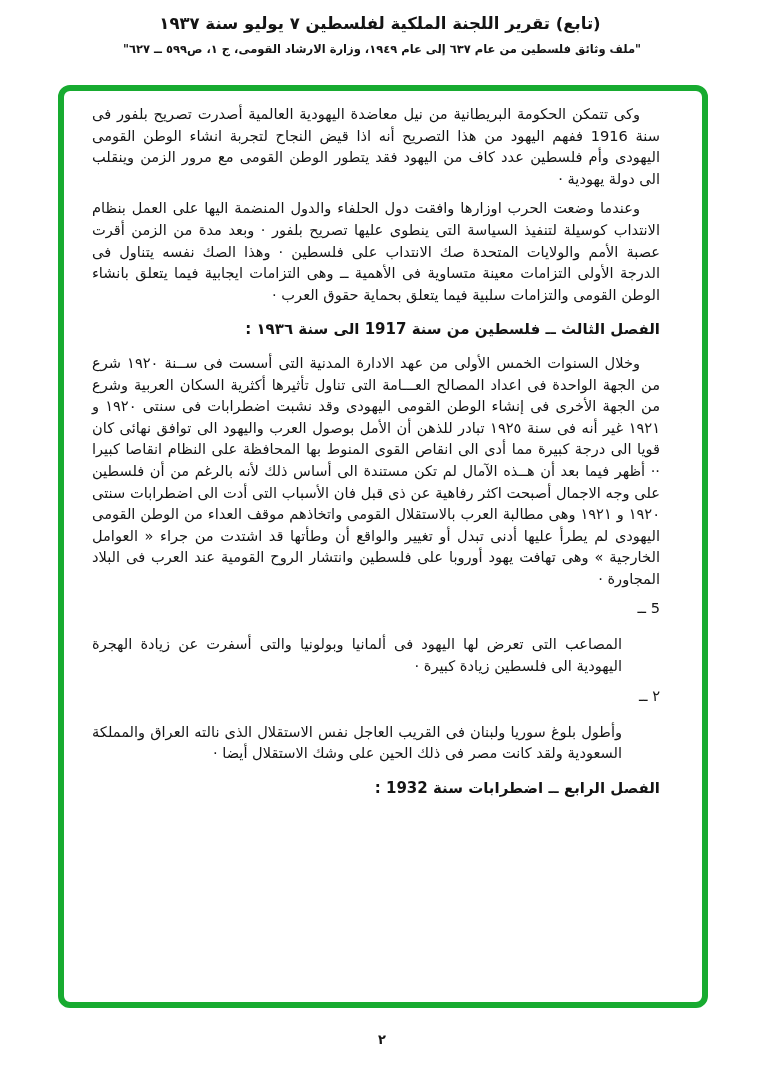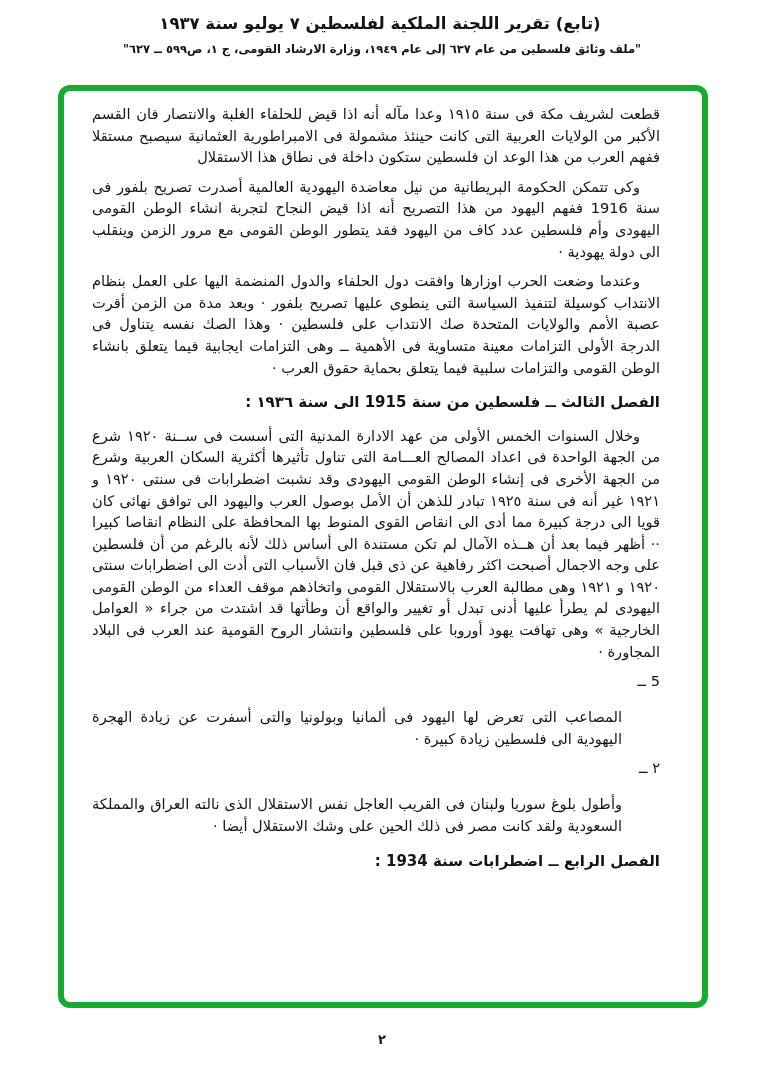--- a/index.html
+++ b/index.html
@@ -78,42 +78,41 @@
 
 <div class="page">
 
   <div class="header-title">(تابع) تقرير اللجنة الملكية لفلسطين ٧ يوليو سنة ١٩٣٧</div>
 
   <div class="header-source">"ملف وثائق فلسطين من عام ٦٣٧ إلى عام ١٩٤٩، وزارة الارشاد القومى، ج ١، ص٥٩٩ ــ ٦٢٧"</div>
 
   <div class="green-frame">
     <div class="doc-body">
 
-      <p class="para no-indent">قطعت لشريف مكة فى سنة ١٩١٥ وعدا مآله أنه اذا قيض للحلفاء الغلبة والانتصار فان القسم الأكبر من الولايات العربية التى كانت حينئذ مشمولة فى الامبراطورية العثمانية سيصبح مستقلا ففهم العرب من هذا الوعد ان فلسطين ستكون داخلة فى نطاق هذا الاستقلال</p>
 
       <p class="para">وكى تتمكن الحكومة البريطانية من نيل معاضدة اليهودية العالمية أصدرت تصريح بلفور فى سنة 1916 ففهم اليهود من هذا التصريح أنه اذا قيض النجاح لتجربة انشاء الوطن القومى اليهودى وأم فلسطين عدد كاف من اليهود فقد يتطور الوطن القومى مع مرور الزمن وينقلب الى دولة يهودية ·</p>
 
       <p class="para">وعندما وضعت الحرب اوزارها وافقت دول الحلفاء والدول المنضمة اليها على العمل بنظام الانتداب كوسيلة لتنفيذ السياسة التى ينطوى عليها تصريح بلفور · وبعد مدة من الزمن أقرت عصبة الأمم والولايات المتحدة صك الانتداب على فلسطين · وهذا الصك نفسه يتناول فى الدرجة الأولى التزامات معينة متساوية فى الأهمية ــ وهى التزامات ايجابية فيما يتعلق بانشاء الوطن القومى والتزامات سلبية فيما يتعلق بحماية حقوق العرب ·</p>
 
-      <h2 class="section-heading">الفصل الثالث ــ فلسطين من سنة 1915 الى سنة ١٩٣٦ :</h2>
+      <h2 class="section-heading">الفصل الثالث ــ فلسطين من سنة 1917 الى سنة ١٩٣٦ :</h2>
 
       <p class="para">وخلال السنوات الخمس الأولى من عهد الادارة المدنية التى أسست فى ســنة ١٩٢٠ شرع من الجهة الواحدة فى اعداد المصالح العـــامة التى تناول تأثيرها أكثرية السكان العربية وشرع من الجهة الأخرى فى إنشاء الوطن القومى اليهودى وقد نشبت اضطرابات فى سنتى ١٩٢٠ و ١٩٢١ غير أنه فى سنة ١٩٢٥ تبادر للذهن أن الأمل بوصول العرب واليهود الى توافق نهائى كان قويا الى درجة كبيرة مما أدى الى انقاص القوى المنوط بها المحافظة على النظام انقاصا كبيرا ·· أظهر فيما بعد أن هــذه الآمال لم تكن مستندة الى أساس ذلك لأنه بالرغم من أن فلسطين على وجه الاجمال أصبحت اكثر رفاهية عن ذى قبل فان الأسباب التى أدت الى اضطرابات سنتى ١٩٢٠ و ١٩٢١ وهى مطالبة العرب بالاستقلال القومى واتخاذهم موقف العداء من الوطن القومى اليهودى لم يطرأ عليها أدنى تبدل أو تغيير والواقع أن وطأتها قد اشتدت من جراء « العوامل الخارجية » وهى تهافت يهود أوروبا على فلسطين وانتشار الروح القومية عند العرب فى البلاد المجاورة ·</p>
 
 
       <div class="list-item">
         <span class="list-num">5 ــ</span>
         <span class="list-text">المصاعب التى تعرض لها اليهود فى ألمانيا وبولونيا والتى أسفرت عن زيادة الهجرة اليهودية الى فلسطين زيادة كبيرة ·</span>
       </div>
 
       <div class="list-item">
         <span class="list-num">٢ ــ</span>
         <span class="list-text">وأطول بلوغ سوريا ولبنان فى القريب العاجل نفس الاستقلال الذى نالته العراق والمملكة السعودية ولقد كانت مصر فى ذلك الحين على وشك الاستقلال أيضا ·</span>
       </div>
 
-      <h2 class="section-heading">الفصل الرابع ــ اضطرابات سنة 1934 :</h2>
+      <h2 class="section-heading">الفصل الرابع ــ اضطرابات سنة 1932 :</h2>
 
 
     </div>
   </div>
 
   <div class="page-number">٢</div>
 
 </div>
 
 </body></html>

